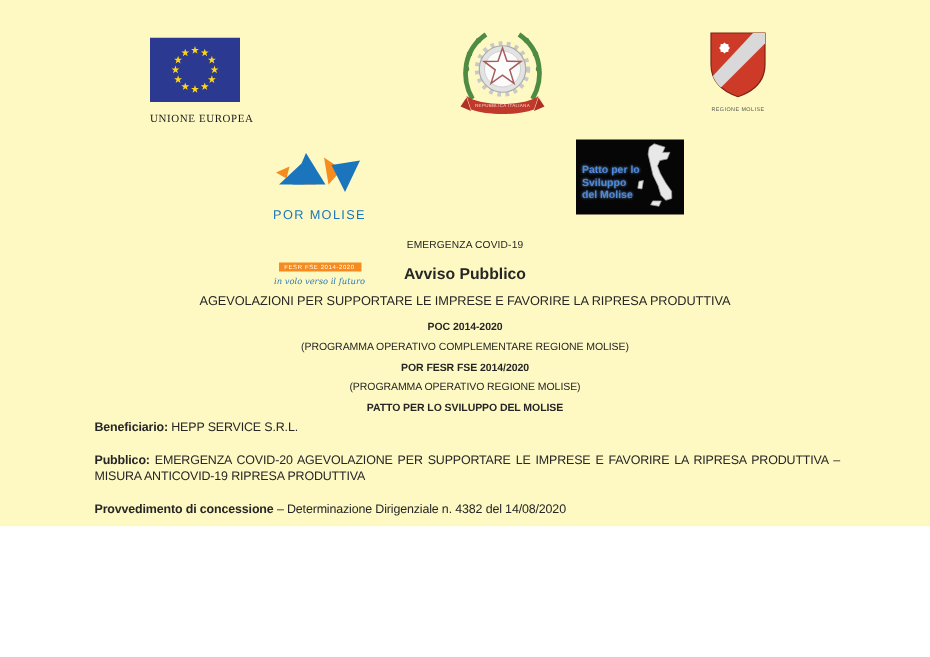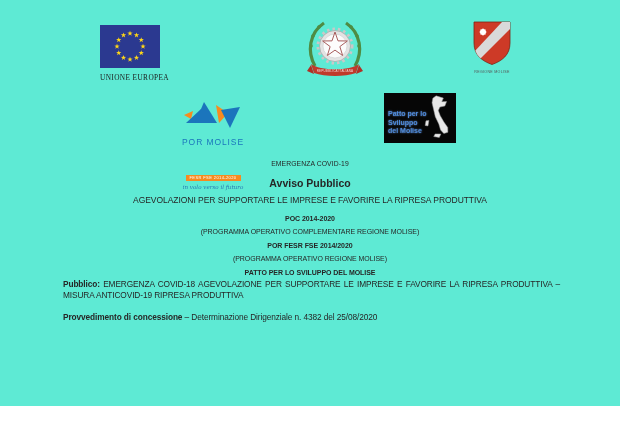--- a/index.html
+++ b/index.html
@@ -1,20 +1,20 @@
 <!DOCTYPE html>
 <html><head>
 <meta charset="utf-8">
 <style>
   html,body { margin:0; padding:0; background:#ffffff; }
   .page {
     position: relative;
     width: 620px;
-    height: 406px;
-    background: #5eead4;
+    height: 351px;
+    background: #fef9c3;
     font-family: "Liberation Sans", sans-serif;
     color: #262626;
     overflow: hidden;
   }
 
   
   .logo-eu { position:absolute; left:100px; top:25px; width:60px; text-align:center; }
   .logo-eu .caption {
     font-family: "Liberation Serif", serif;
     font-size: 7.3px; letter-spacing: 0.4px; margin-top: 1px; color:#1a1a1a;
@@ -169,17 +169,18 @@
     <div class="programs">
       <p class="bold">POC 2014-2020</p>
       <p>(PROGRAMMA OPERATIVO COMPLEMENTARE REGIONE MOLISE)</p>
       <p class="bold">POR FESR FSE 2014/2020</p>
       <p>(PROGRAMMA OPERATIVO REGIONE MOLISE)</p>
       <p class="bold">PATTO PER LO SVILUPPO DEL MOLISE</p>
     </div>
   </div>
 
   <div class="details">
-    <p class="justify"><b>Pubblico:</b><span> EMERGENZA COVID-18 AGEVOLAZIONE PER SUPPORTARE LE IMPRESE E FAVORIRE LA RIPRESA PRODUTTIVA – MISURA ANTICOVID-19 RIPRESA PRODUTTIVA</span></p>
-    <p><b>Provvedimento di concessione</b><span> – Determinazione Dirigenziale n. 4382 del 25/08/2020</span></p>
+    <p><b>Beneficiario:</b><span> HEPP SERVICE S.R.L.</span></p>
+    <p class="justify"><b>Pubblico:</b><span> EMERGENZA COVID-20 AGEVOLAZIONE PER SUPPORTARE LE IMPRESE E FAVORIRE LA RIPRESA PRODUTTIVA – MISURA ANTICOVID-19 RIPRESA PRODUTTIVA</span></p>
+    <p><b>Provvedimento di concessione</b><span> – Determinazione Dirigenziale n. 4382 del 14/08/2020</span></p>
   </div>
 
 </div>
 
 </body></html>

